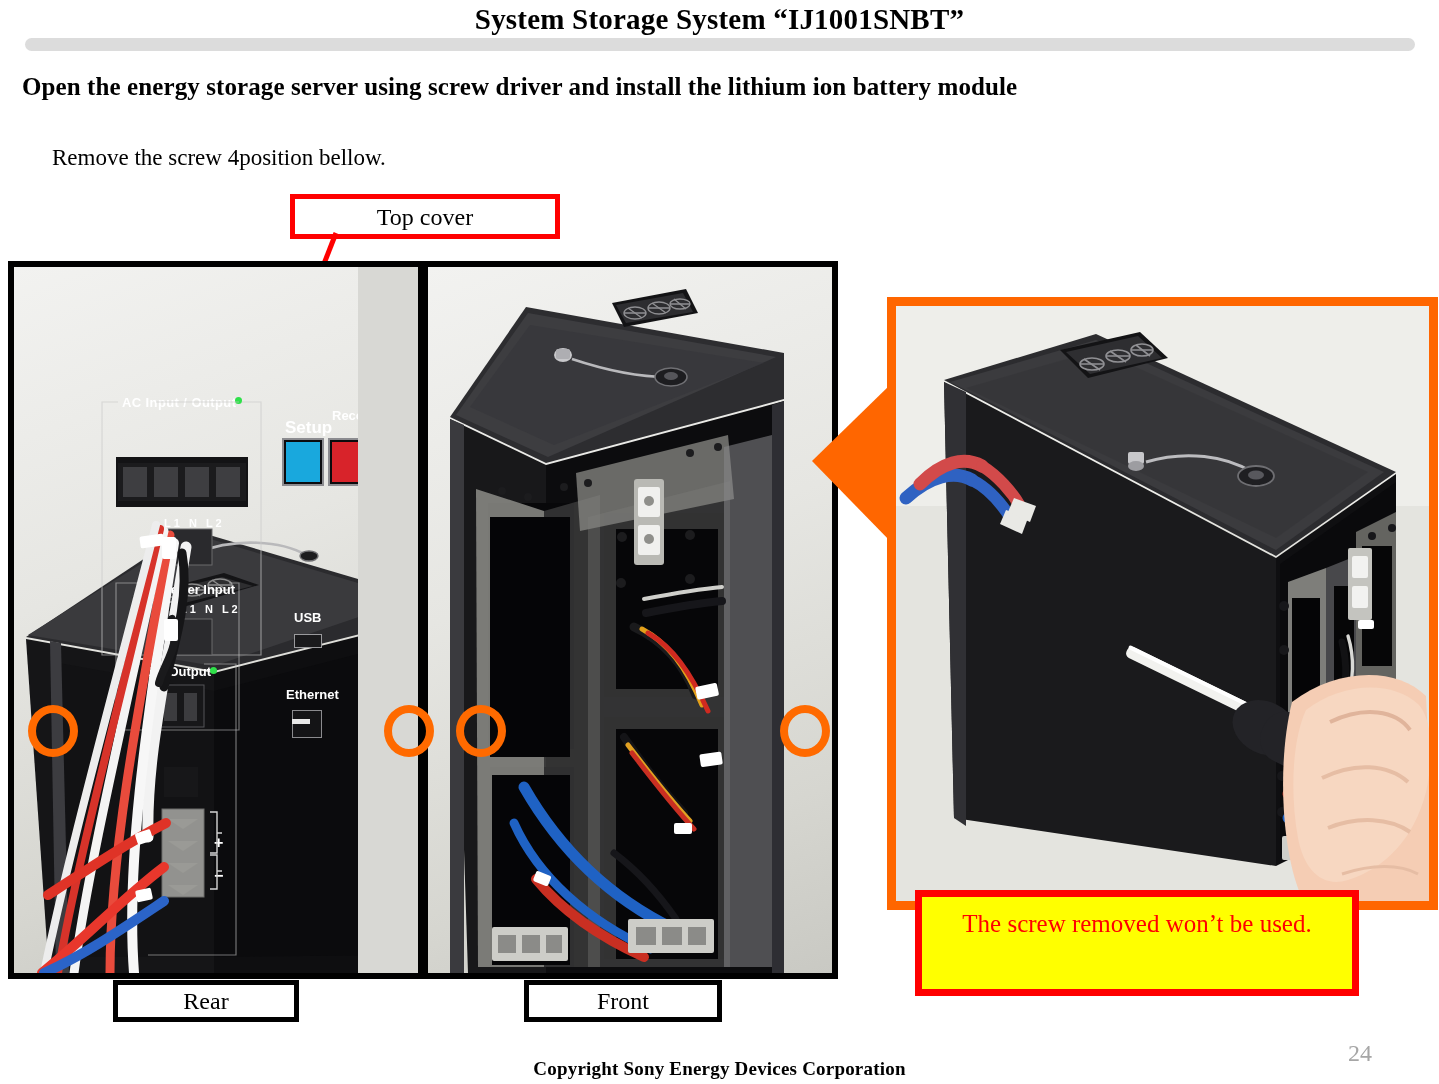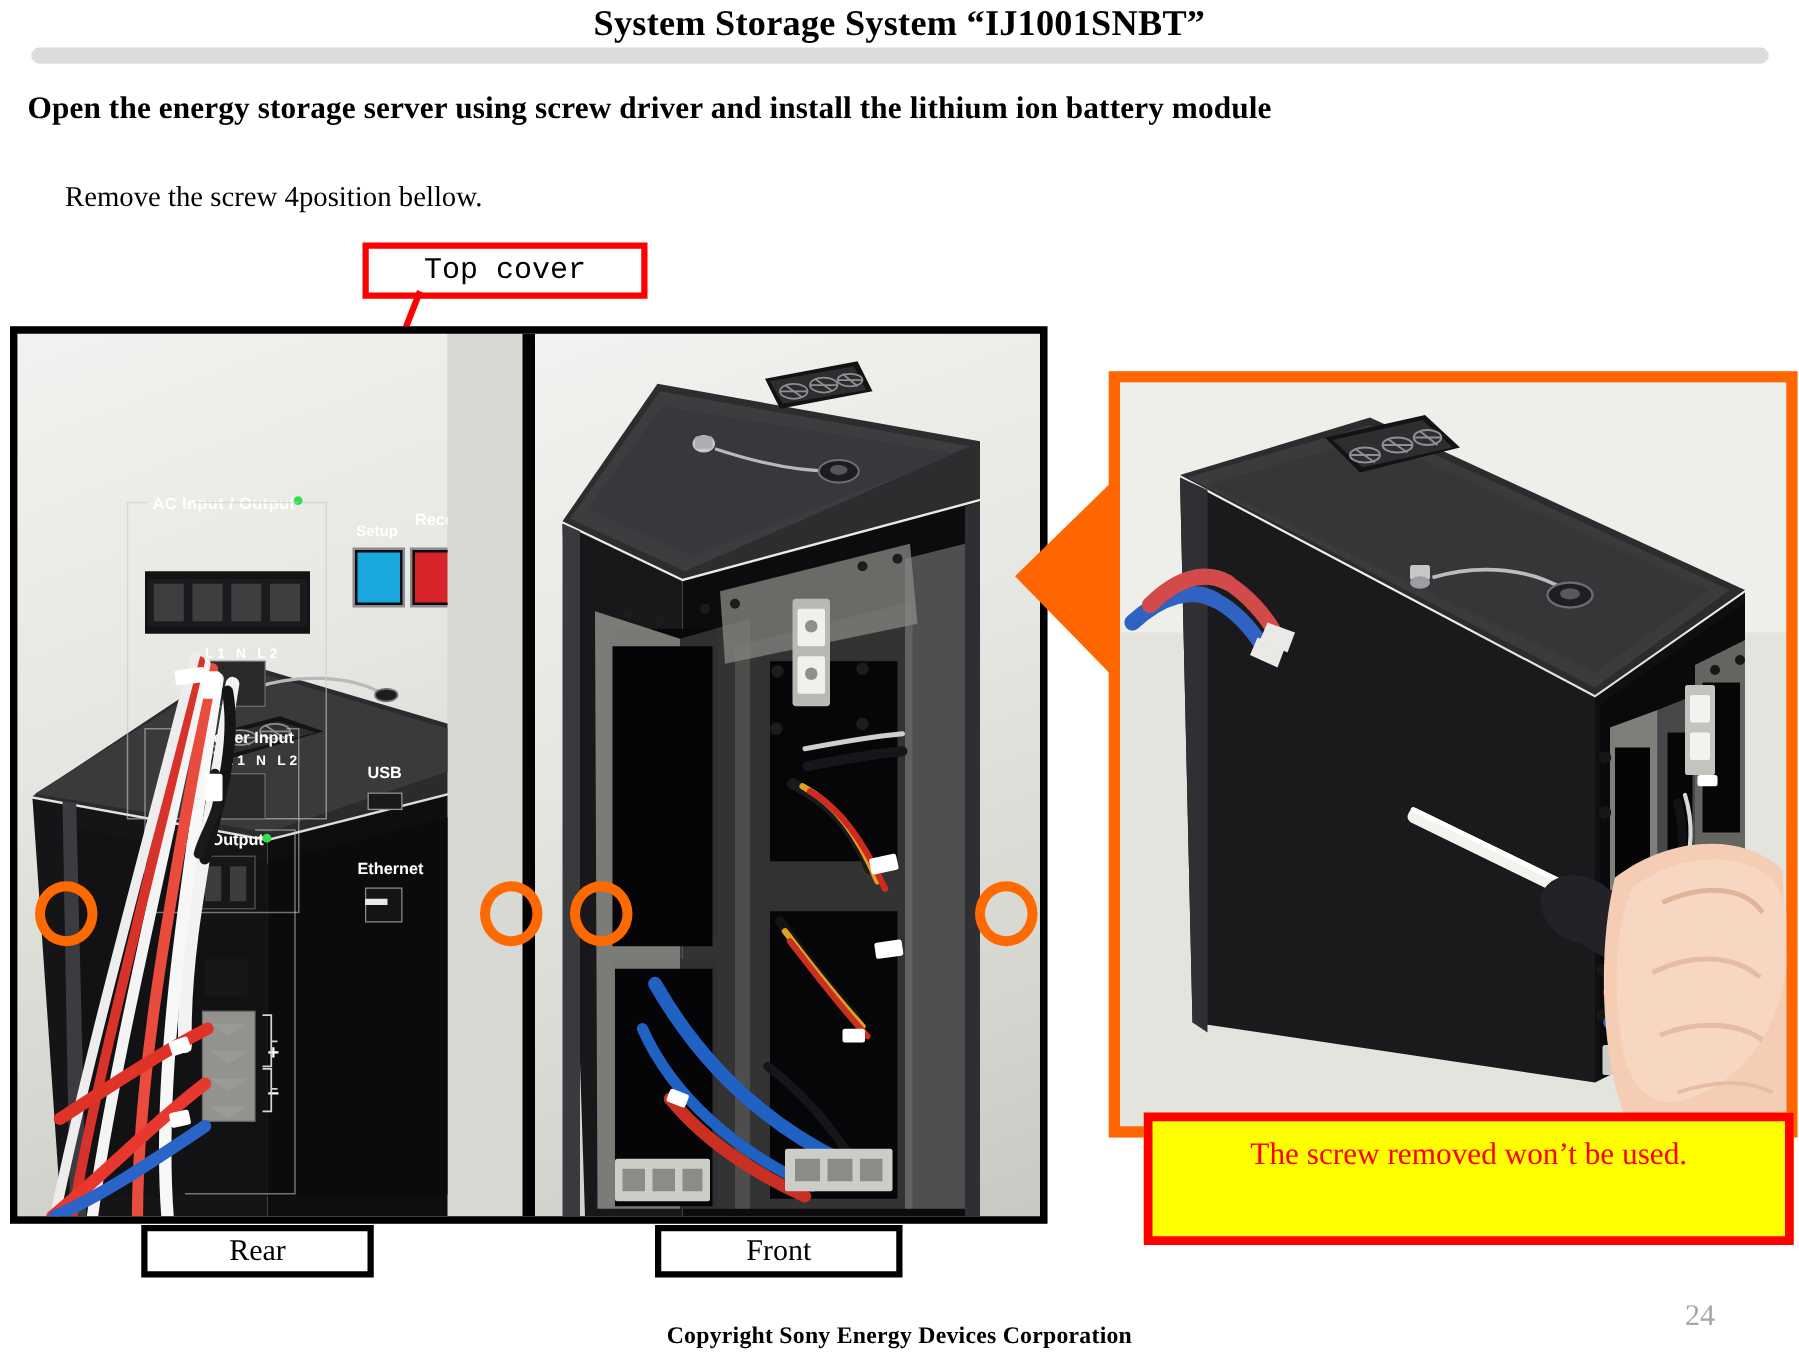--- a/index.html
+++ b/index.html
@@ -70,21 +70,21 @@
     font-size: 24px;
     line-height: 26px;
   }
   .label-box.red {
     border: 5px solid #ff0000;
   }
   .label-box.black {
     border: 5px solid #000000;
   }
 
-  #topcover-box { left: 290px; top: 194px; width: 228px; height: 45px; font-family: Liberation Mono, monospace; }
+  #topcover-box { left: 290px; top: 194px; width: 270px; height: 45px; }
   #rear-box     { left: 113px; top: 980px; width: 186px; height: 42px; }
   #front-box    { left: 524px; top: 980px; width: 198px; height: 42px; }
 
   
   #leader-svg {
     position: absolute;
     left: 270px;
     top: 225px;
     width: 130px;
     height: 115px;
@@ -153,21 +153,21 @@
     position: absolute;
     left: 812px; top: 383px;
     width: 80px; height: 160px;
     z-index: 45;
   }
 
   
   #warning-box {
     position: absolute;
     left: 915px; top: 890px;
-    width: 520px; height: 106px;
+    width: 444px; height: 106px;
     background: #ffff00;
     border: 7px solid #ff0000;
     box-sizing: border-box;
     color: #ff0000;
     font-size: 25px;
     line-height: 40px;
     text-align: center;
     padding-top: 7px;
     z-index: 60;
   }
@@ -239,21 +239,21 @@
       <polygon points="45,396 200,424 200,690 58,690" fill="#121214"></polygon>
       <polygon points="200,424 394,374 394,688 200,690" fill="#0b0b0d"></polygon>
 
       <polygon points="36,374 47,376 55,706 42,706" fill="#3c3c40"></polygon>
       <polygon points="394,356 404,354 404,706 394,706" fill="#303034"></polygon>
     </svg>
 
     <div class="shape" style="left:0;top:0;width:404px;height:706px;color:#ffffff;font-family:'Liberation Sans',sans-serif;">
       <div style="position:absolute;left:108px;top:128px;font-size:13px;font-weight:bold;letter-spacing:.4px;">AC Input / Output</div>
       <div style="position:absolute;left:221px;top:130px;width:7px;height:7px;border-radius:50%;background:#2fe04a;"></div>
-      <div style="position:absolute;left:271px;top:151px;font-size:12px;font-weight:bold;">Setup</div>
+      <div style="position:absolute;left:271px;top:151px;font-size:17px;font-weight:bold;">Setup</div>
       <div style="position:absolute;left:318px;top:141px;font-size:13px;font-weight:bold;">Recover</div>
       <div style="position:absolute;left:270px;top:173px;width:34px;height:40px;background:#19a8dd;border:2px solid #0b0b0d;box-shadow:0 0 0 2px #8c8c90;"></div>
       <div style="position:absolute;left:316px;top:173px;width:34px;height:40px;background:#d8232a;border:2px solid #0b0b0d;box-shadow:0 0 0 2px #8c8c90;"></div>
       <div style="position:absolute;left:150px;top:250px;font-size:11px;font-weight:bold;letter-spacing:3px;">L1  N  L2</div>
       <div style="position:absolute;left:138px;top:315px;font-size:13px;font-weight:bold;">Inverter Input</div>
       <div style="position:absolute;left:166px;top:336px;font-size:11px;font-weight:bold;letter-spacing:3px;">L1  N  L2</div>
       <div style="position:absolute;left:280px;top:343px;font-size:13px;font-weight:bold;">USB</div>
       <div style="position:absolute;left:280px;top:367px;width:26px;height:12px;background:#1a1a1c;border:1px solid #9a9a9d;"></div>
       <div style="position:absolute;left:132px;top:397px;font-size:13px;font-weight:bold;">DC Output</div>
       <div style="position:absolute;left:196px;top:400px;width:7px;height:7px;border-radius:50%;background:#2fe04a;"></div>

